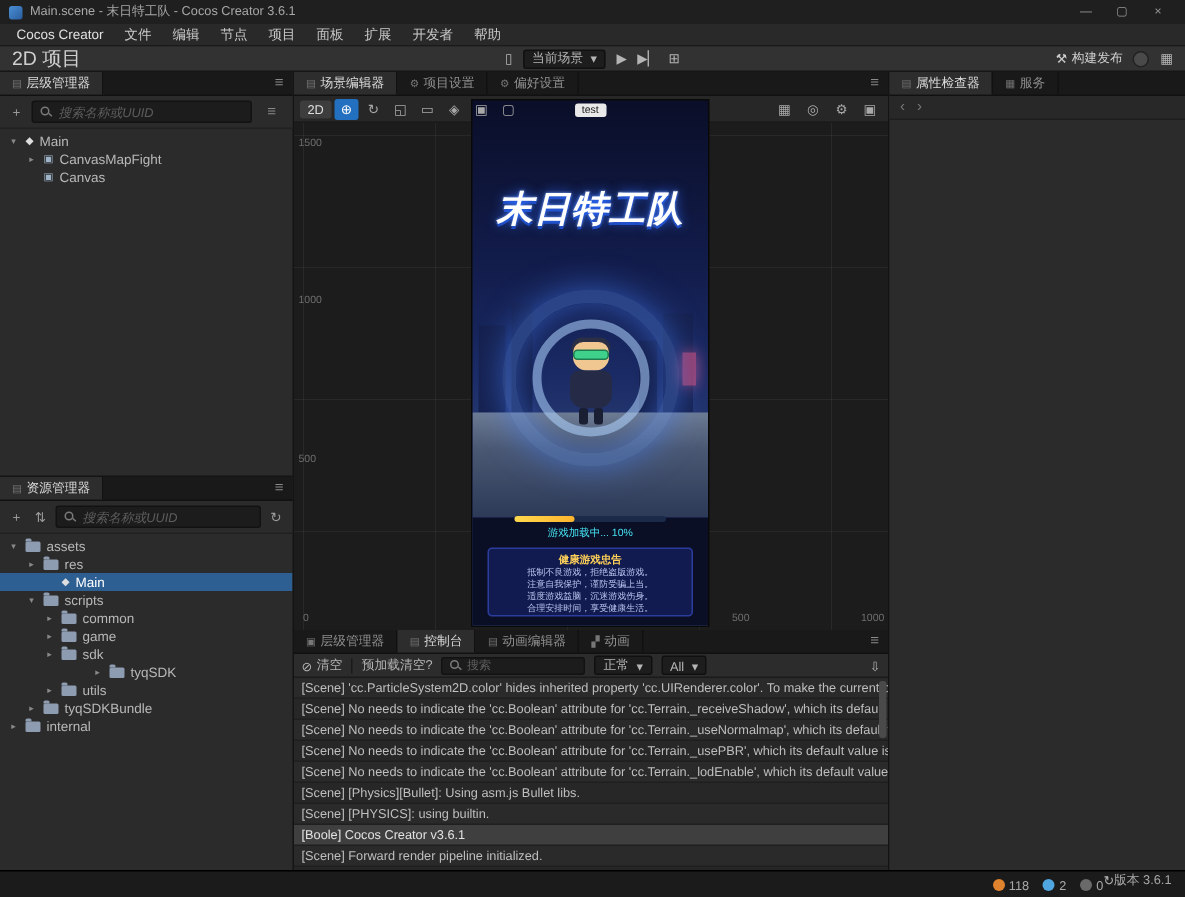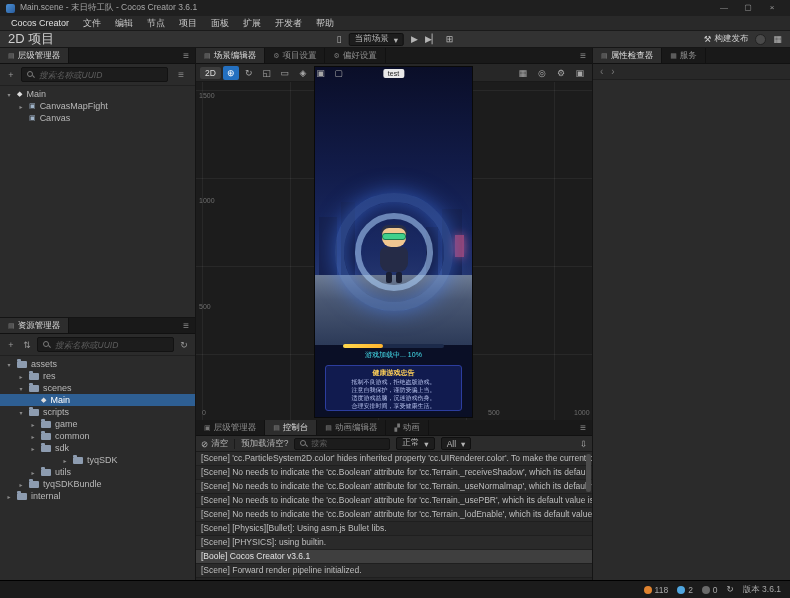--- a/index.html
+++ b/index.html
@@ -12,21 +12,21 @@
   .titlebar .title{font-size:8.5px;color:#a8a8a8;white-space:nowrap}
   .wbtns{margin-left:auto;display:flex}
   .wbtn{width:24px;text-align:center;font-size:8px;color:#999;line-height:16px}
   .menubar{position:absolute;left:0;top:16px;right:0;height:15px;background:#292929;display:flex;align-items:center;padding:0 4px;border-bottom:1px solid #1a1a1a}
   .menu-item{padding:0 7px;font-size:9px;color:#c9c9c9;line-height:15px;white-space:nowrap}
   .menu-item.brand{color:#e0e0e0}
   .toolbar{position:absolute;left:0;top:31px;right:0;height:17px;background:#323232;border-bottom:1px solid #161616;display:flex;align-items:center;padding:0 8px}
   .tb-left{font-size:13px;color:#cfcfcf;white-space:nowrap}
   .tb-center{position:absolute;left:50%;transform:translateX(-50%);display:flex;align-items:center;gap:7px}
   .tb-right{margin-left:auto;display:flex;align-items:center;gap:7px}
-  .dd{background:#1d1d1d;border:1px solid #101010;border-radius:2px;height:13px;display:flex;align-items:flex-end;gap:5px;padding:0 5px;font-size:8.5px;color:#b5b5b5;white-space:nowrap}
+  .dd{background:#1d1d1d;border:1px solid #101010;border-radius:2px;height:13px;display:flex;align-items:center;gap:5px;padding:0 5px;font-size:8.5px;color:#b5b5b5;white-space:nowrap}
   .ti{font-size:9px;color:#b5b5b5;line-height:13px}
   .build-btn{display:flex;align-items:center;gap:3px;font-size:8.5px;color:#cfcfcf;white-space:nowrap}
   .avatar{width:11px;height:11px;border-radius:50%;background:#4a4a4a;border:1px solid #222}
 
   
   .tabsrow{position:absolute;left:0;right:0;height:16px;background:#191919;display:flex;align-items:stretch;border-bottom:1px solid #111}
   .tab{display:flex;align-items:center;gap:3px;padding:0 8px;font-size:8.5px;color:#8f8f8f;border-right:1px solid #111;white-space:nowrap}
   .tab.active{background:#2d2d2d;color:#dcdcdc}
   .tico{font-size:7px;color:#777}
   .hamb{margin-left:auto;padding:0 6px;color:#8a8a8a;font-size:10px;display:flex;align-items:center}
@@ -104,21 +104,21 @@
   .vthumb{position:absolute;right:1px;top:34px;width:5px;height:38px;background:#4a4a4a;border-radius:2px;z-index:2}
 
   
   #col-right{position:absolute;left:593px;top:48px;width:222px;bottom:18px;background:#2b2b2b}
   .insp-nav{position:absolute;top:16px;left:0;right:0;height:16px;background:#282828;border-bottom:1px solid #1e1e1e;display:flex;align-items:center;gap:8px;padding:0 7px;color:#777}
   .nav-arrow{font-size:10px;line-height:14px}
   .pin{margin-left:auto;font-size:7px;color:#8a8a8a}
   .insp-item{position:absolute;top:36px;left:0;right:0;display:flex;align-items:center;gap:5px;padding:3px 9px;font-size:9px;color:#dcdcdc}
 
   
-  #statusbar{position:absolute;left:0;right:0;bottom:0;height:18px;background:#1b1b1b;border-top:1px solid #000;display:flex;align-items:center;justify-content:flex-end;gap:9px;padding:0 9px;font-size:8.5px;color:#a8a8a8}
+  #statusbar{position:absolute;left:0;right:0;bottom:0;height:18px;background:#1b1b1b;border-top:1px solid #000;display:flex;justify-content:flex-end;padding:0 9px;font-size:8.5px;color:#a8a8a8}
   .badge{display:flex;align-items:center;gap:3px}
   .dot{width:8px;height:8px;border-radius:50%;flex:none}
 </style>
 </head>
 <body>
 
 <div class="titlebar">
   <span class="app-ico"></span>
   <span class="title">Main.scene - 末日特工队 - Cocos Creator 3.6.1</span>
   <span class="wbtns">
@@ -219,44 +219,39 @@
         <div class="trow" style="padding-left: 5px;">
           <span class="arw">▾</span>
           <span class="fold"></span>
           <span class="tlabel">assets</span>
         </div>
         <div class="trow" style="padding-left: 17px;">
           <span class="arw">▸</span>
           <span class="fold"></span>
           <span class="tlabel">res</span>
         </div>
-        <div class="trow" style="padding-left: 17px;">
-          <span class="arw">▾</span>
-          <span class="fold"></span>
-          <span class="tlabel">scenes</span>
-        </div>
         <div class="trow sel" style="padding-left: 29px;">
           <span class="arw"></span>
           <span class="scn">◆</span>
           <span class="tlabel">Main</span>
         </div>
         <div class="trow" style="padding-left: 17px;">
           <span class="arw">▾</span>
           <span class="fold"></span>
           <span class="tlabel">scripts</span>
         </div>
         <div class="trow" style="padding-left: 29px;">
           <span class="arw">▸</span>
           <span class="fold"></span>
+          <span class="tlabel">common</span>
+        </div>
+        <div class="trow" style="padding-left: 29px;">
+          <span class="arw">▸</span>
+          <span class="fold"></span>
           <span class="tlabel">game</span>
-        </div>
-        <div class="trow" style="padding-left: 29px;">
-          <span class="arw">▸</span>
-          <span class="fold"></span>
-          <span class="tlabel">common</span>
         </div>
         <div class="trow" style="padding-left: 29px;">
           <span class="arw">▸</span>
           <span class="fold"></span>
           <span class="tlabel">sdk</span>
         </div>
         <div class="trow" style="padding-left: 29px; margin-left: 32px;">
           <span class="arw">▸</span>
           <span class="fold"></span>
           <span class="tlabel">tyqSDK</span>
@@ -318,20 +313,21 @@
 
     <div id="preview">
       <span class="bld" style="left:4px;top:150px;width:18px;height:58px"></span>
       <span class="bld" style="left:26px;top:135px;width:14px;height:73px"></span>
       <span class="bld" style="right:10px;top:142px;width:20px;height:66px"></span>
       <span class="bld" style="right:34px;top:160px;width:12px;height:48px"></span>
       <span class="neon"></span>
       <div class="pv-road"></div>
       <div class="pv-bottom"></div>
       <span class="test-pill">test</span>
+      <div class="logo">末日特工队</div>
       <div class="ring r1"></div>
       <div class="ring r2"></div>
       <div class="char">
         <span class="hair"></span>
         <span class="head"></span>
         <span class="goggles"></span>
         <span class="body"></span>
         <span class="leg l"></span>
         <span class="leg r"></span>
       </div>

